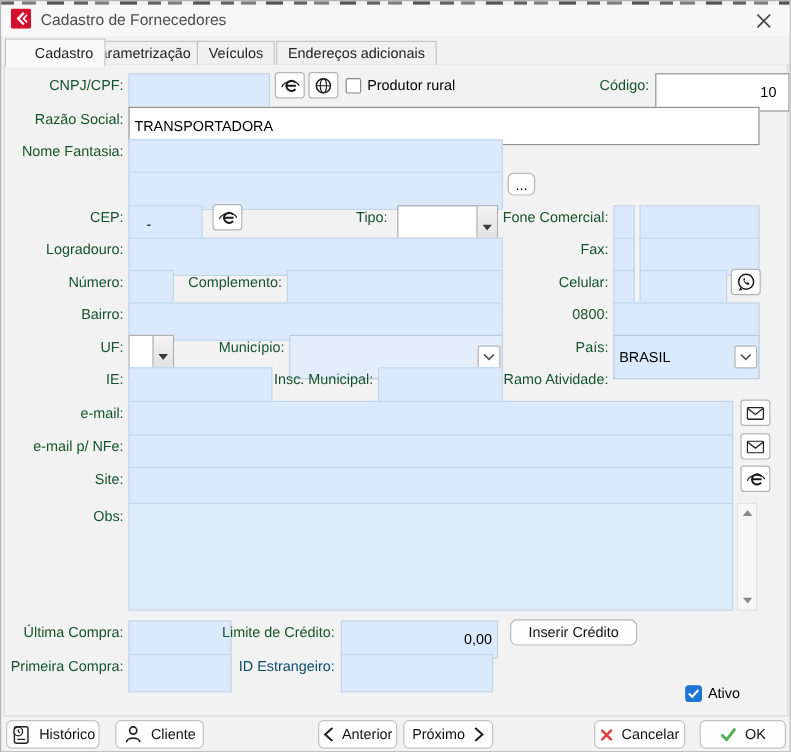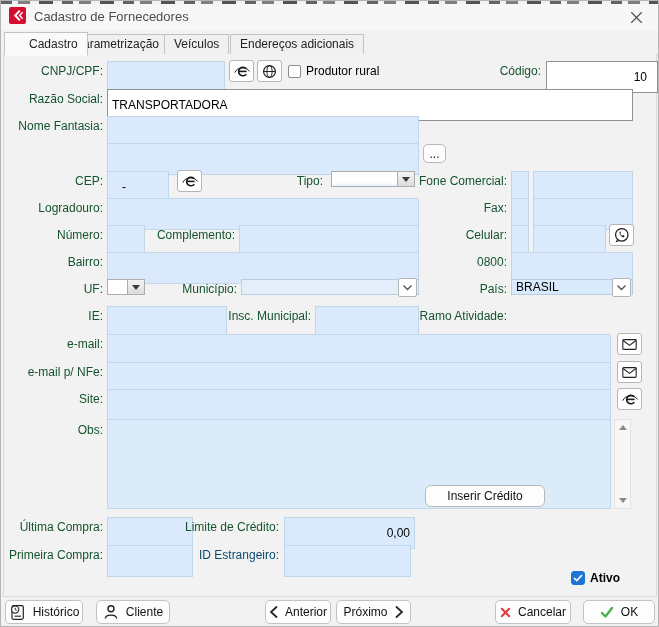--- a/index.html
+++ b/index.html
@@ -14,21 +14,21 @@
   .tab{position:absolute;top:2px;height:19px;line-height:19px;padding:0 9px;font-size:12px;color:#222;background:#f0f0f0;border:1px solid #c3c3c3;box-sizing:content-box;}
   .tab.active{top:0;height:22px;line-height:22px;background:#fafafa;border-bottom:1px solid #fafafa;z-index:2;padding-left:24px;}
   .page{position:absolute;left:2px;top:53px;width:654px;height:543px;border:1px solid #dadada;border-top:none;box-sizing:border-box;background:#f2f2f2;}
   .lbl{position:absolute;height:21px;line-height:21px;font-size:12px;color:#14532d;text-align:right;white-space:nowrap;}
   .lbl.dis{color:#0c4a6e;}
   .lbl-left{position:absolute;height:21px;line-height:21px;font-size:12px;color:#000;white-space:nowrap;}
   .fld{position:absolute;height:32px;box-sizing:border-box;background:#daeafc;border:1px solid #c2d6ea;font-family:"Liberation Sans",sans-serif;font-size:12px;color:#000;padding:0 4px;outline:none;}
   .fld.white{background:#ffffff;border:1px solid #919191;}
   .fld.right{text-align:right;}
   .iconbtn{position:absolute;height:22px;box-sizing:border-box;background:#fff;border:1px solid #b5b5b5;border-radius:3px;display:flex;align-items:center;justify-content:center;cursor:default;}
-  .combo{position:absolute;height:16px;box-sizing:border-box;border:1px solid #adadad;display:flex;align-items:center;justify-content:flex-end;}
+  .combo{position:absolute;height:37px;box-sizing:border-box;border:1px solid #adadad;display:flex;align-items:center;justify-content:flex-end;}
   .combo .cv{flex:1;font-size:12px;padding:0 4px;white-space:nowrap;overflow:hidden;}
   .combo.classic{background:linear-gradient(#ffffff 75%,#e7f1fb);}
   .combo.flat{background:#d9eafc;border:1px solid #b9cde0;}
   .dd-btn{width:16px;height:100%;background:linear-gradient(#f4f4f4,#dcdcdc);border-left:1px solid #adadad;display:flex;align-items:center;justify-content:center;}
   .chev-btn{width:17px;height:17px;margin-right:1px;background:#fff;border:1px solid #b5b5b5;border-radius:2px;display:flex;align-items:center;justify-content:center;}
   .chk{position:absolute;width:13px;height:13px;box-sizing:border-box;background:#fff;border:1px solid #8a8a8a;border-radius:2px;}
   .chk.on{background:#1f75d3;border-color:#1f75d3;display:flex;align-items:center;justify-content:center;}
   .obs-area{position:absolute;left:106px;top:418px;width:504px;height:90px;box-sizing:border-box;background:#dcebfa;border:1px solid #c2d6ea;resize:none;font-family:"Liberation Sans",sans-serif;font-size:12px;outline:none;overflow:hidden;}
   .sbar{position:absolute;left:613px;top:418px;width:17px;height:90px;background:#f7f7f7;border:1px solid #e2e2e2;box-sizing:border-box;}
   .sarrow{position:absolute;left:0;width:15px;height:15px;display:flex;align-items:center;justify-content:center;}
@@ -217,33 +217,33 @@
         <svg width="8" height="5" viewBox="0 0 8 5">
           <path d="M0 0 L8 0 L4 5 Z" fill="#8a8a8a"></path>
         </svg>
       </div>
   </div>
 
   <div class="lbl" style="left:2px;top:516px;width:100px;">Última Compra:</div>
   <input class="fld" style="left: 106px; top: 516px; width: 86px;" value="">
   <div class="lbl" style="left:178px;top:516px;width:100px;">Limite de Crédito:</div>
   <input class="fld right" style="left: 283px; top: 516px; width: 131px;" value="0,00">
-  <div class="btn-small" style="left:424px;top:484px;width:120px;border-radius:6px;">Inserir Crédito</div>
+  <div class="btn-small" style="left:424px;top:515px;width:106px;border-radius:6px;">Inserir Crédito</div>
 
   <div class="lbl" style="left:2px;top:544px;width:100px;">Primeira Compra:</div>
   <input class="fld" style="left: 106px; top: 544px; width: 86px;" value="">
   <div class="lbl dis" style="left:178px;top:544px;width:100px;">ID Estrangeiro:</div>
   <input class="fld" style="left: 283px; top: 544px; width: 127px;" value="">
 
   <div class="chk on" style="left:570px;top:570px;width:14px;height:14px;border-radius:3px;">
     <svg width="10" height="8" viewBox="0 0 10 8">
         <path d="M1 4 L3.8 6.6 L9 1" stroke="#fff" stroke-width="1.7" fill="none"></path>
       </svg>
   </div>
-  <div class="lbl-left" style="left:589px;top:567px;font-weight:bold;">Ativo</div>
+  <div class="lbl-left" style="left:589px;top:567px;">Ativo</div>
 
   <div class="btn" style="left:4px;top:599px;width:78px;">
     <svg width="17" height="17" viewBox="0 0 17 17">
         <rect x="3" y="1.7" width="11.3" height="13.6" rx="1.5" fill="none" stroke="#222" stroke-width="1.2"></rect>
         <line x1="5.5" y1="12.2" x2="12" y2="12.2" stroke="#222" stroke-width="1.1"></line>
         <circle cx="6.2" cy="5.6" r="3.6" fill="#fff" stroke="#222" stroke-width="1.1"></circle>
         <path d="M6.2 3.8 L6.2 5.7 L7.7 6.5" fill="none" stroke="#222" stroke-width="1"></path>
       </svg>
     <span>Histórico</span>
   </div>

